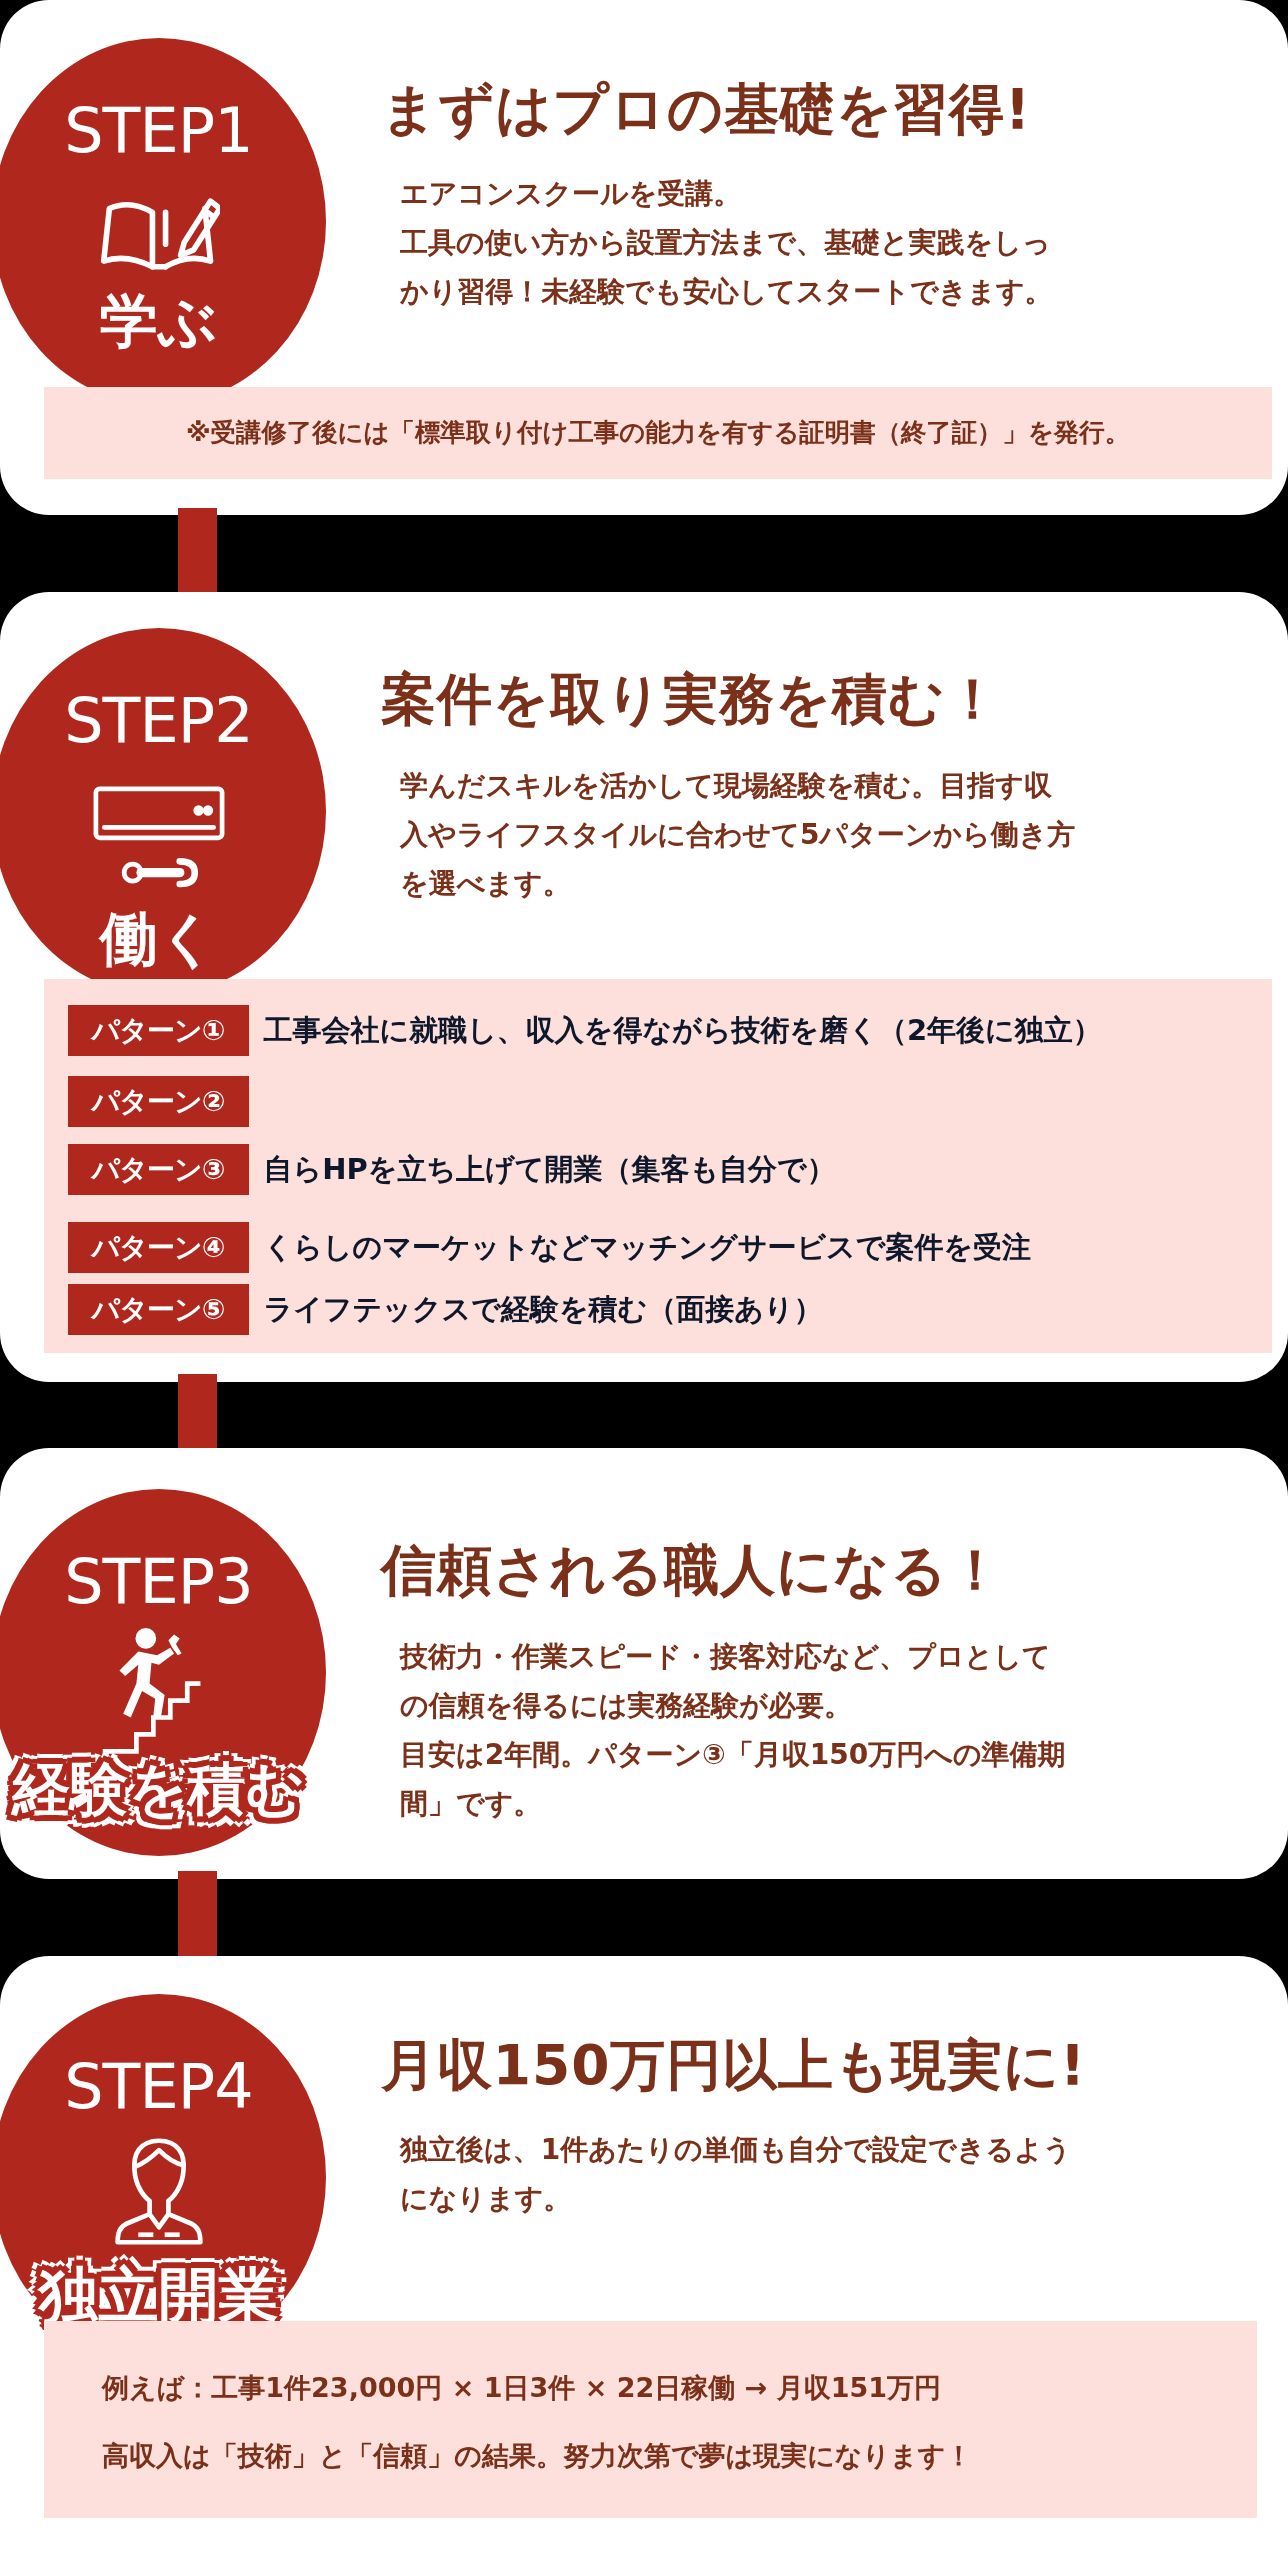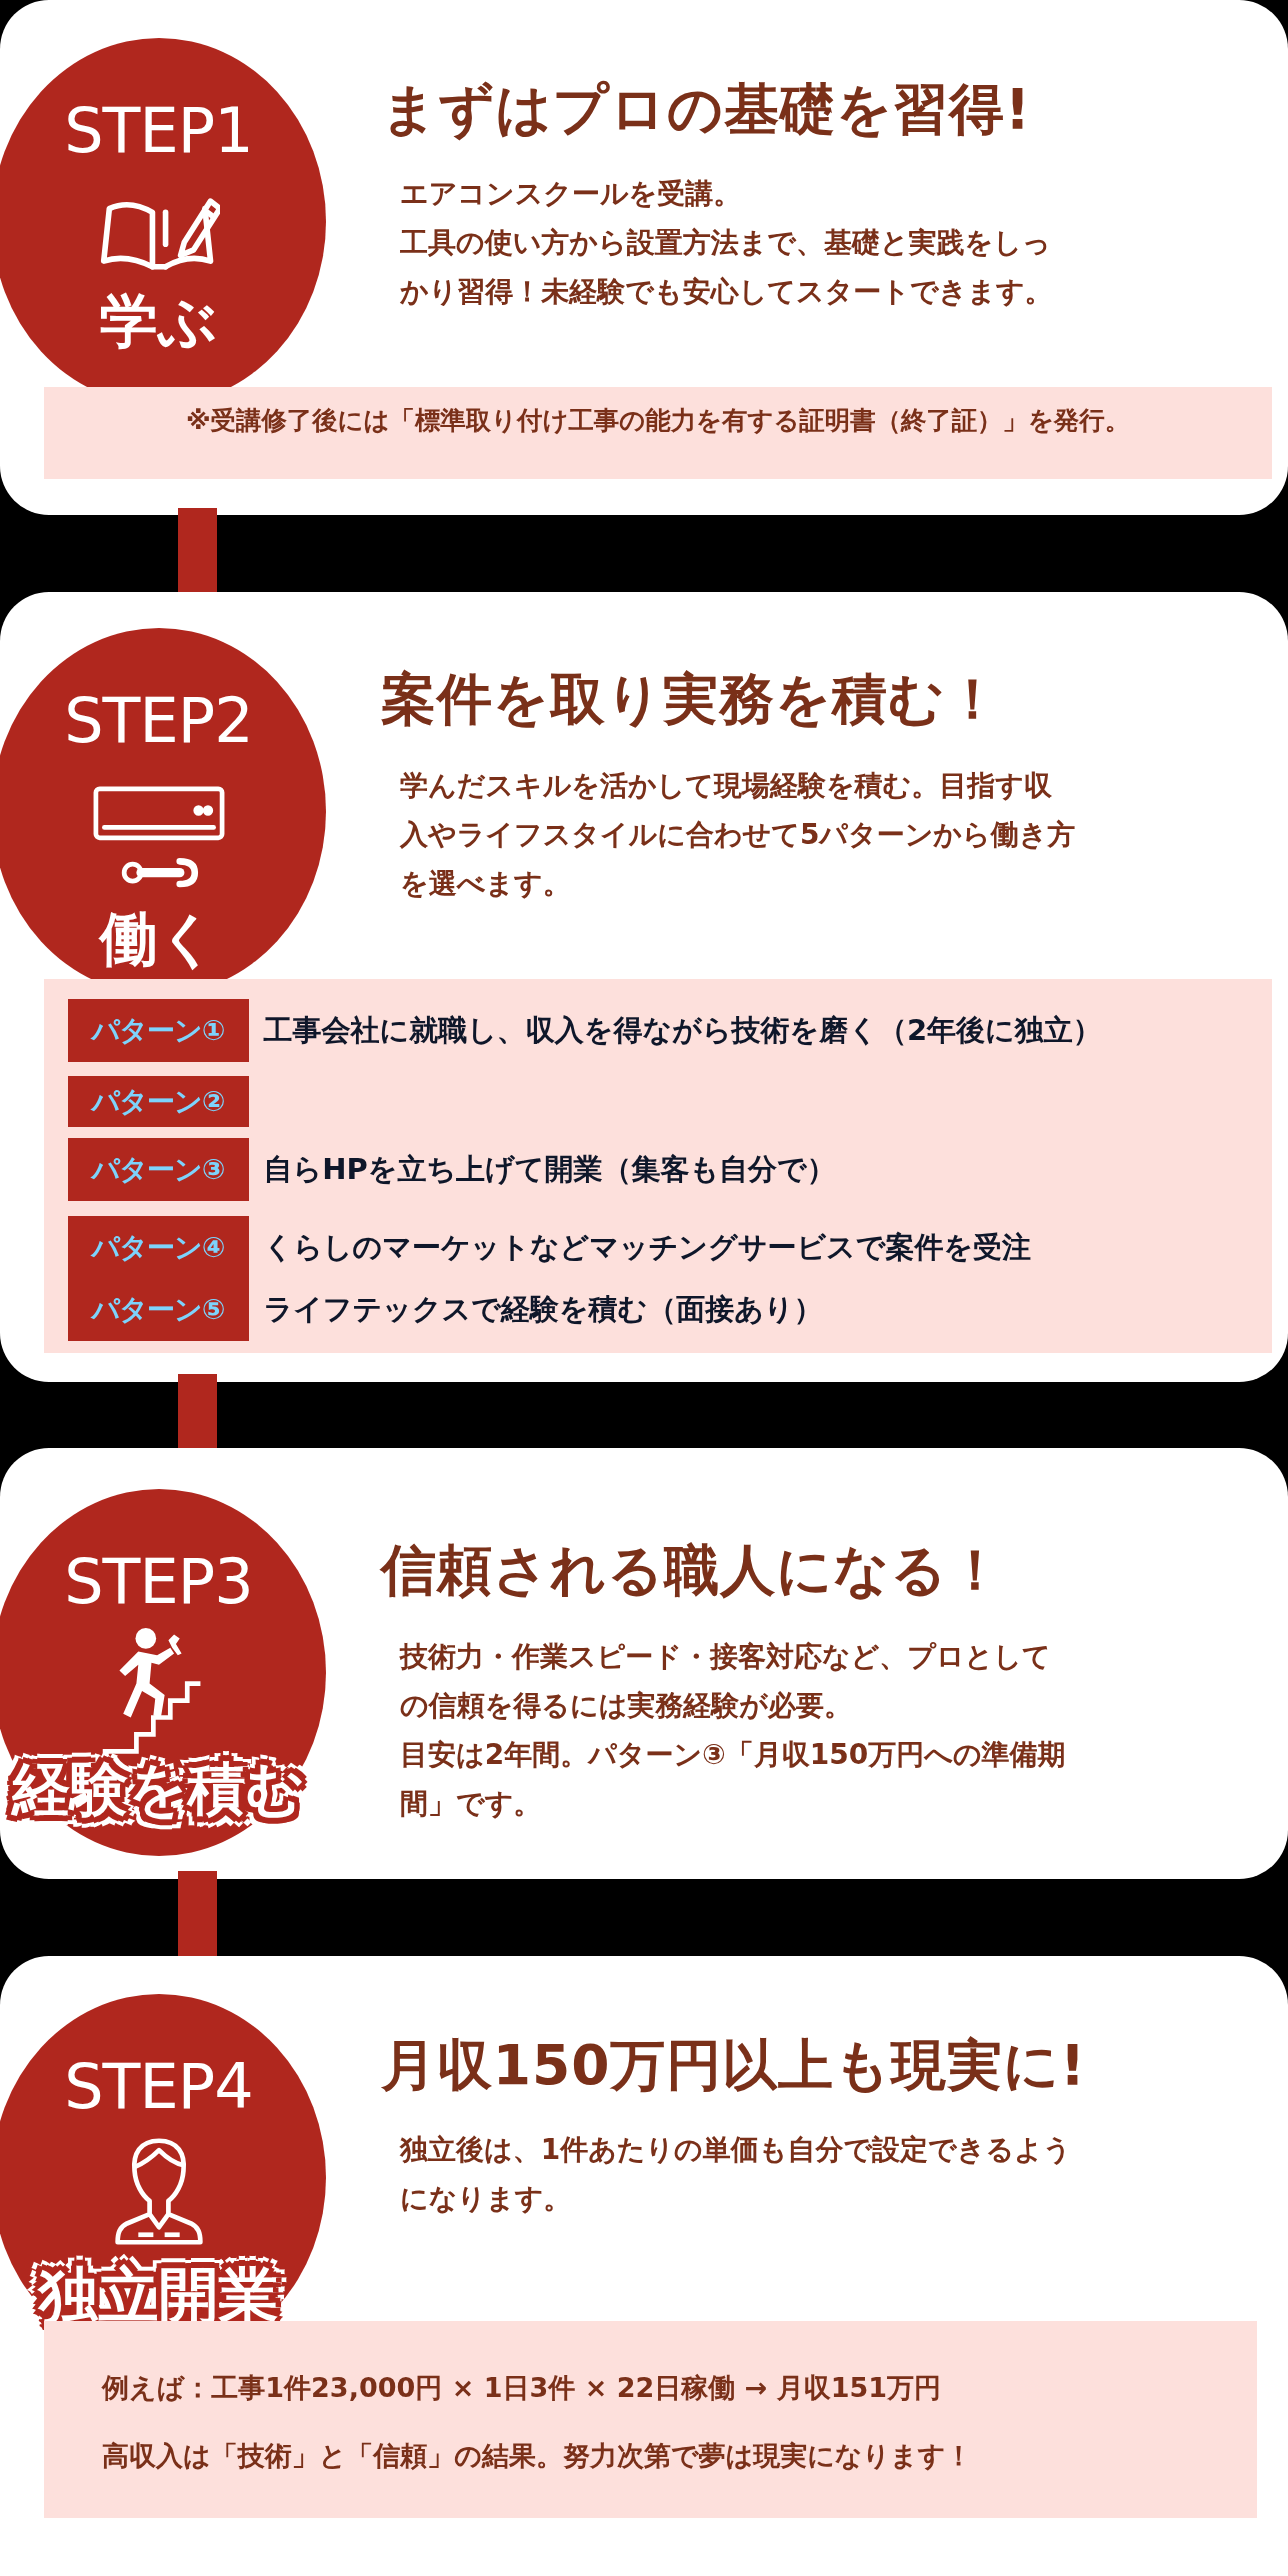--- a/index.html
+++ b/index.html
@@ -51,21 +51,21 @@
     position: absolute; left: 44px; width: 1228px; background: #fde0dc;
   }
   .note-text {
     position: absolute; left: 0; right: 0; text-align: center;
     font-size: 25.4px; font-weight: bold; color: #7a3019; white-space: nowrap;
   }
   .pattern-row {
     position: absolute; left: 23.5px; height: 51px; display: flex; align-items: center;
   }
   .pattern-tag {
-    background: #b0271e; color: #7dd3fc; height: 63px; width: 181px;
+    background: #b0271e; color: #ffffff; height: 51px; width: 181px;
     display: flex; align-items: center; justify-content: center;
     font-size: 28px; font-weight: bold; white-space: nowrap; letter-spacing: -0.9px;
   }
   .pattern-text {
     margin-left: 15px; font-size: 29px; font-weight: bold; color: #0f172a; white-space: nowrap;
   }
   .example-line {
     position: absolute; left: 58px; font-size: 27px; font-weight: bold;
     color: #7a3019; white-space: nowrap;
   }
@@ -90,21 +90,21 @@
   </div>
 
   <h2 class="headline" style="top:79px;">まずはプロの基礎を習得!</h2>
   <div class="body-text" style="top:169px;">
     <p>エアコンスクールを受講。</p>
     <p>工具の使い方から設置方法まで、基礎と実践をしっ</p>
     <p>かり習得！未経験でも安心してスタートできます。</p>
   </div>
 
   <div class="pink-box" style="top:387px; height:92px;">
-    <div class="note-text" style="top:17px;">※受講修了後には「標準取り付け工事の能力を有する証明書（終了証）」を発行。</div>
+    <div class="note-text" style="top:29px;">※受講修了後には「標準取り付け工事の能力を有する証明書（終了証）」を発行。</div>
   </div>
 </section>
 
 <div class="connector" style="top:508px; height:94px;"></div>
 
 <section class="card" style="top:592px; height:790px;">
   <div class="badge" style="top:36px;">
     <div class="step-label">STEP2</div>
     <div class="icon" style="top:158px;">
       <svg width="132" height="113" viewBox="0 0 140 120" fill="none" stroke="#fff" stroke-width="5" stroke-linecap="round">

